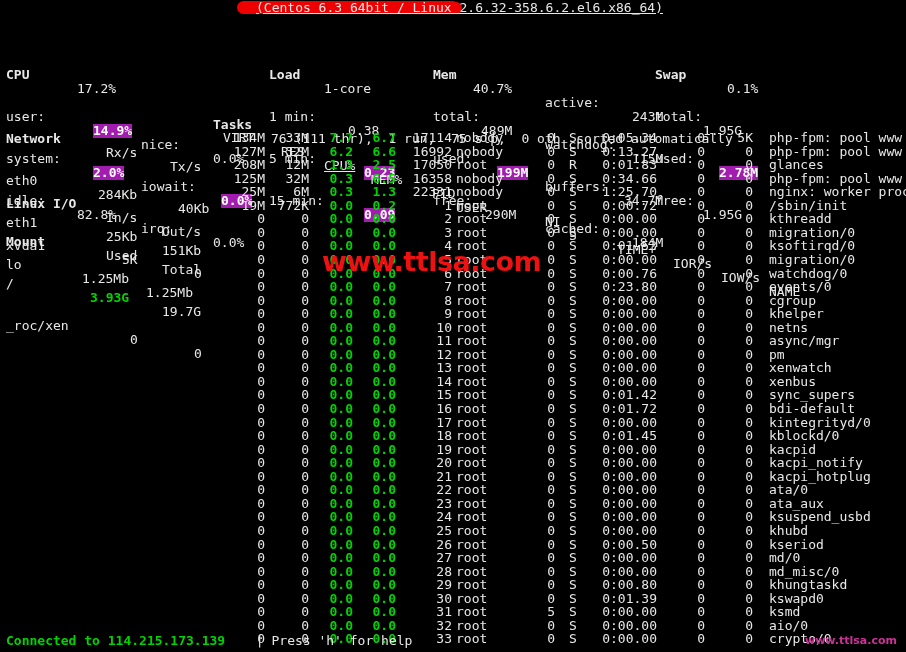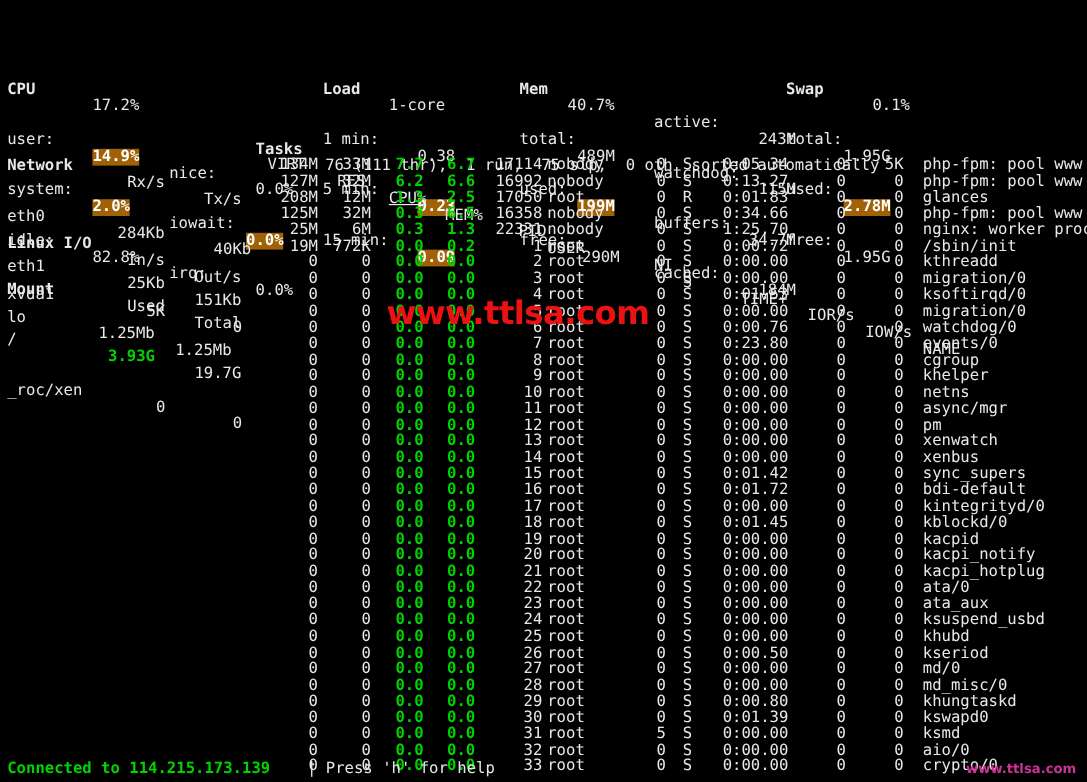--- a/index.html
+++ b/index.html
@@ -22,21 +22,21 @@
     width: 906px;
     height: 652px;
     background: #000000;
   }
   
   .blk { position: absolute; white-space: pre; }
 
   .bold   { font-weight: bold; }
   .white  { color: #e8e8e8; }
   .green  { color: #00d400; font-weight: bold; }
-  .hl     { background: #a16207; color: #ffffff; font-weight: bold; }
+  .hl     { background: #a21caf; color: #ffffff; font-weight: bold; margin-left: 16px; }
   .uline  { text-decoration: underline; }
 
   
   #title-line {
     position: absolute;
     top: 1px;
     left: 0;
     width: 906px;
     height: 17px;
   }
@@ -100,20 +100,25 @@
     height: 18px;
   }
   #status-bar .s1 { position: absolute; left: 6px; top: 0px; color: #00d400; font-weight: bold; white-space: pre; }
   #status-bar .s2 { position: absolute; left: 248px; top: 0px; color: #e8e8e8; white-space: pre; }
 </style>
 </head>
 <body>
 
 <div class="screen">
 
+  <div id="title-line">
+    <div id="title-redaction"></div>
+    <div id="title-redaction2"></div>
+    <div id="title-text">(Centos 6.3 64bit / Linux 2.6.32-358.6.2.el6.x86_64)</div>
+  </div>
 
   <div class="blk" style="left:6px; top:26px;">
     <div style="position:relative;height:14px;">
       <span class="bold" style="position:absolute;left:0px;">CPU</span>
       <span style="position:absolute;left:71px;">17.2%</span>
     </div>
     <div style="position:relative;height:14px;">
       <span style="position:absolute;left:0px;">user:</span>
       <span class="hl" style="position:absolute;left:71px;">14.9%</span>
       <span style="position:absolute;left:135px;">nice:</span>

